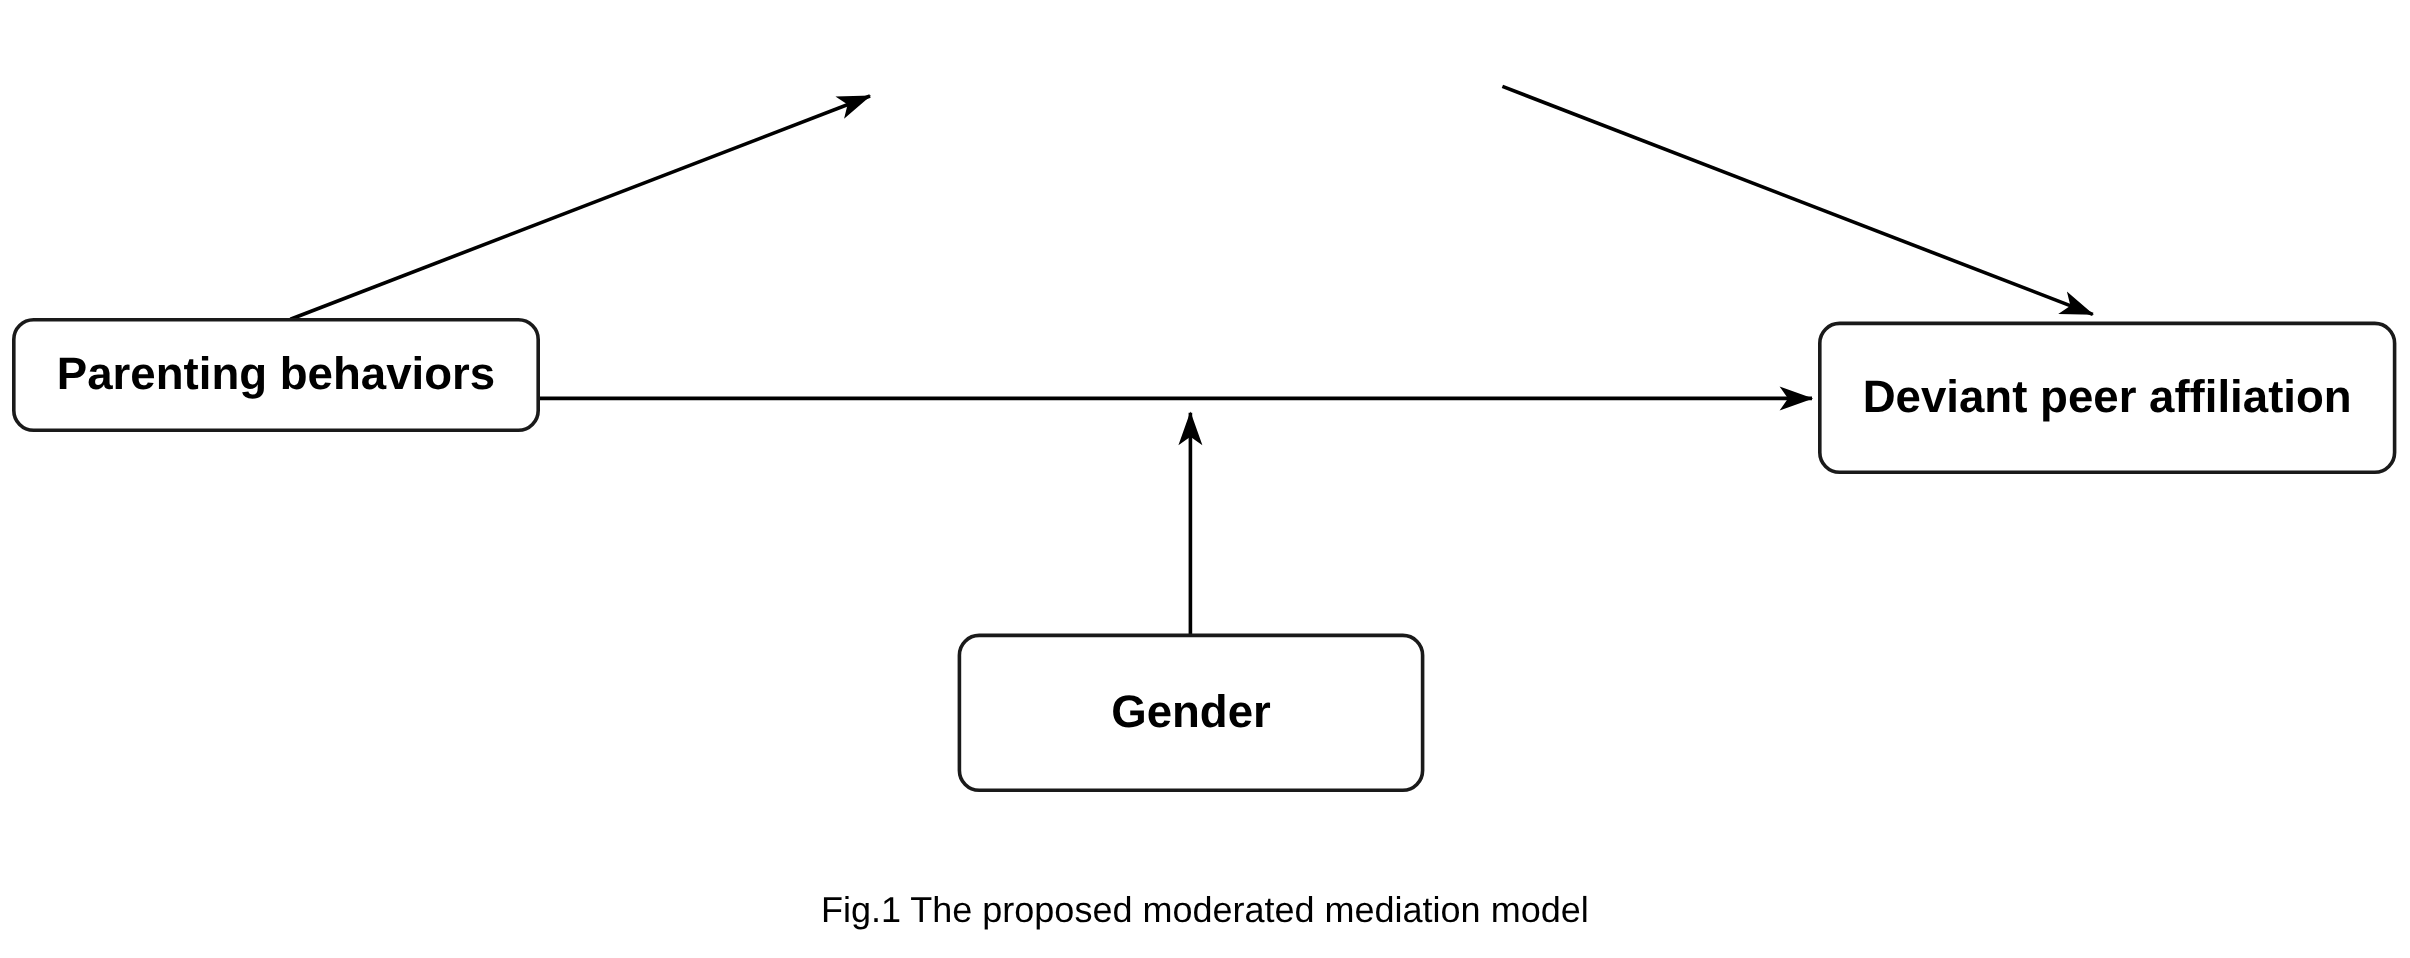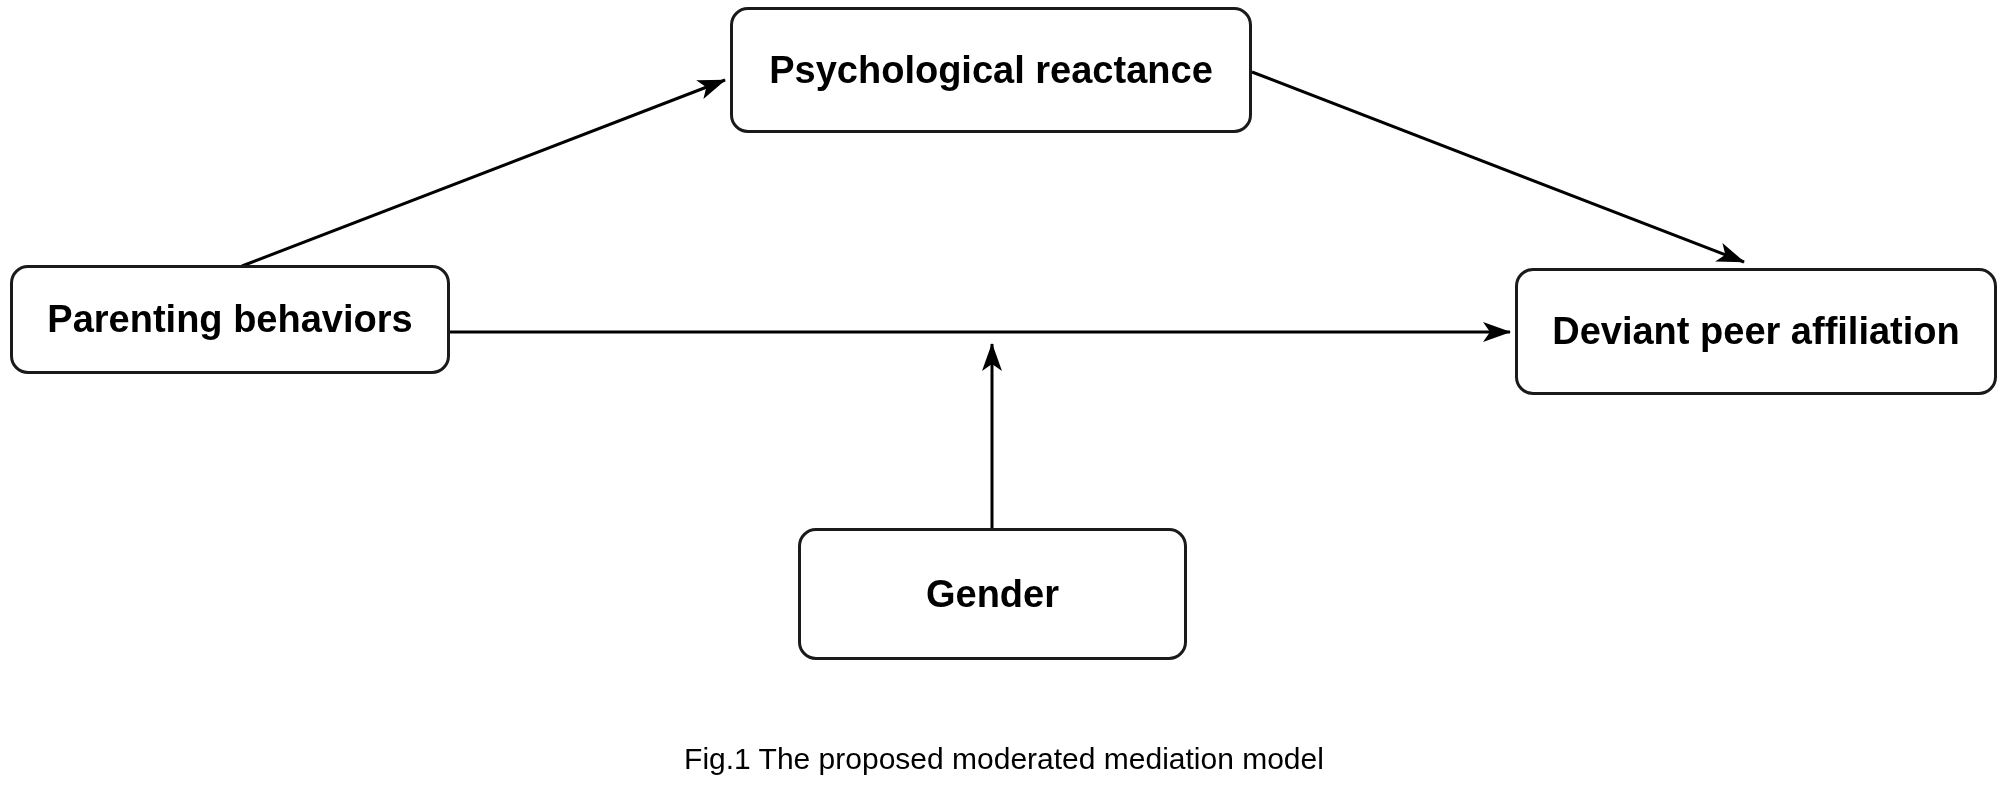--- a/index.html
+++ b/index.html
@@ -36,21 +36,21 @@
     background: #ffffff;
     border: 3px solid #1a1a1a;
     border-radius: 18px;
     font-size: 38px;
     font-weight: bold;
     color: #000000;
     white-space: nowrap;
     text-align: center;
   }
   .node-reactance { left: 730px; top: 7px;   width: 522px; height: 126px; }
-  .node-parenting { left: 10px;  top: 265px; width: 440px; height: 109px; }
+  .node-parenting { left: 10px;  top: 265px; width: 440px; height: 95px; }
   .node-deviant   { left: 1515px;top: 268px; width: 482px; height: 127px; }
   .node-gender    { left: 798px; top: 528px; width: 389px; height: 132px; }
   .caption {
     position: absolute;
     left: 0;
     top: 742px;
     width: 100%;
     text-align: center;
     font-size: 30px;
     font-weight: normal;
@@ -67,23 +67,20 @@
       <marker id="arrowhead" markerUnits="userSpaceOnUse" markerWidth="34" markerHeight="26" refX="29" refY="12" orient="auto">
         <path d="M2,2 L30,12 L2,22 L9,12 Z" fill="#000000"></path>
       </marker>
     </defs>
     <line x1="242" y1="266" x2="725" y2="80" marker-end="url(#arrowhead)"></line>
     <line x1="1252" y1="72" x2="1744" y2="262" marker-end="url(#arrowhead)"></line>
     <line x1="450" y1="332" x2="1510" y2="332" marker-end="url(#arrowhead)"></line>
     <line x1="992" y1="529" x2="992" y2="344" marker-end="url(#arrowhead)"></line>
   </svg>
 
-  <div class="node node-reactance">
-    <span>Psychological reactance</span>
-  </div>
 
   <div class="node node-parenting">
     <span>Parenting behaviors</span>
   </div>
 
   <div class="node node-gender">
     <span>Gender</span>
   </div>
 
   <div class="node node-deviant">

